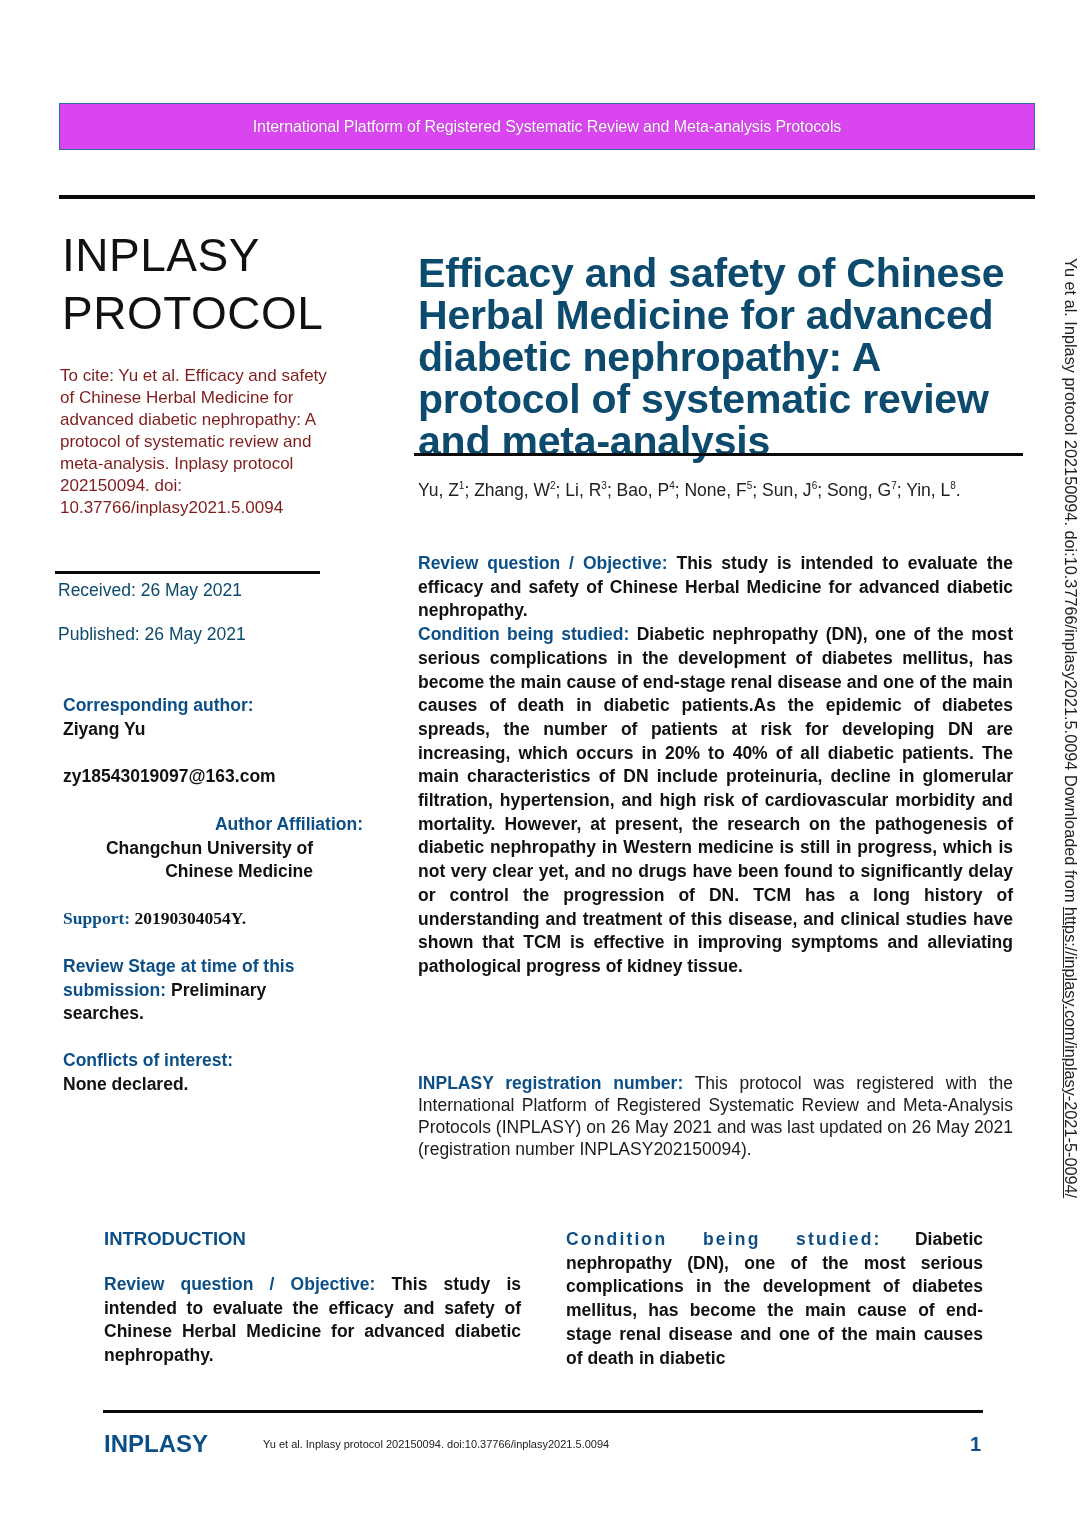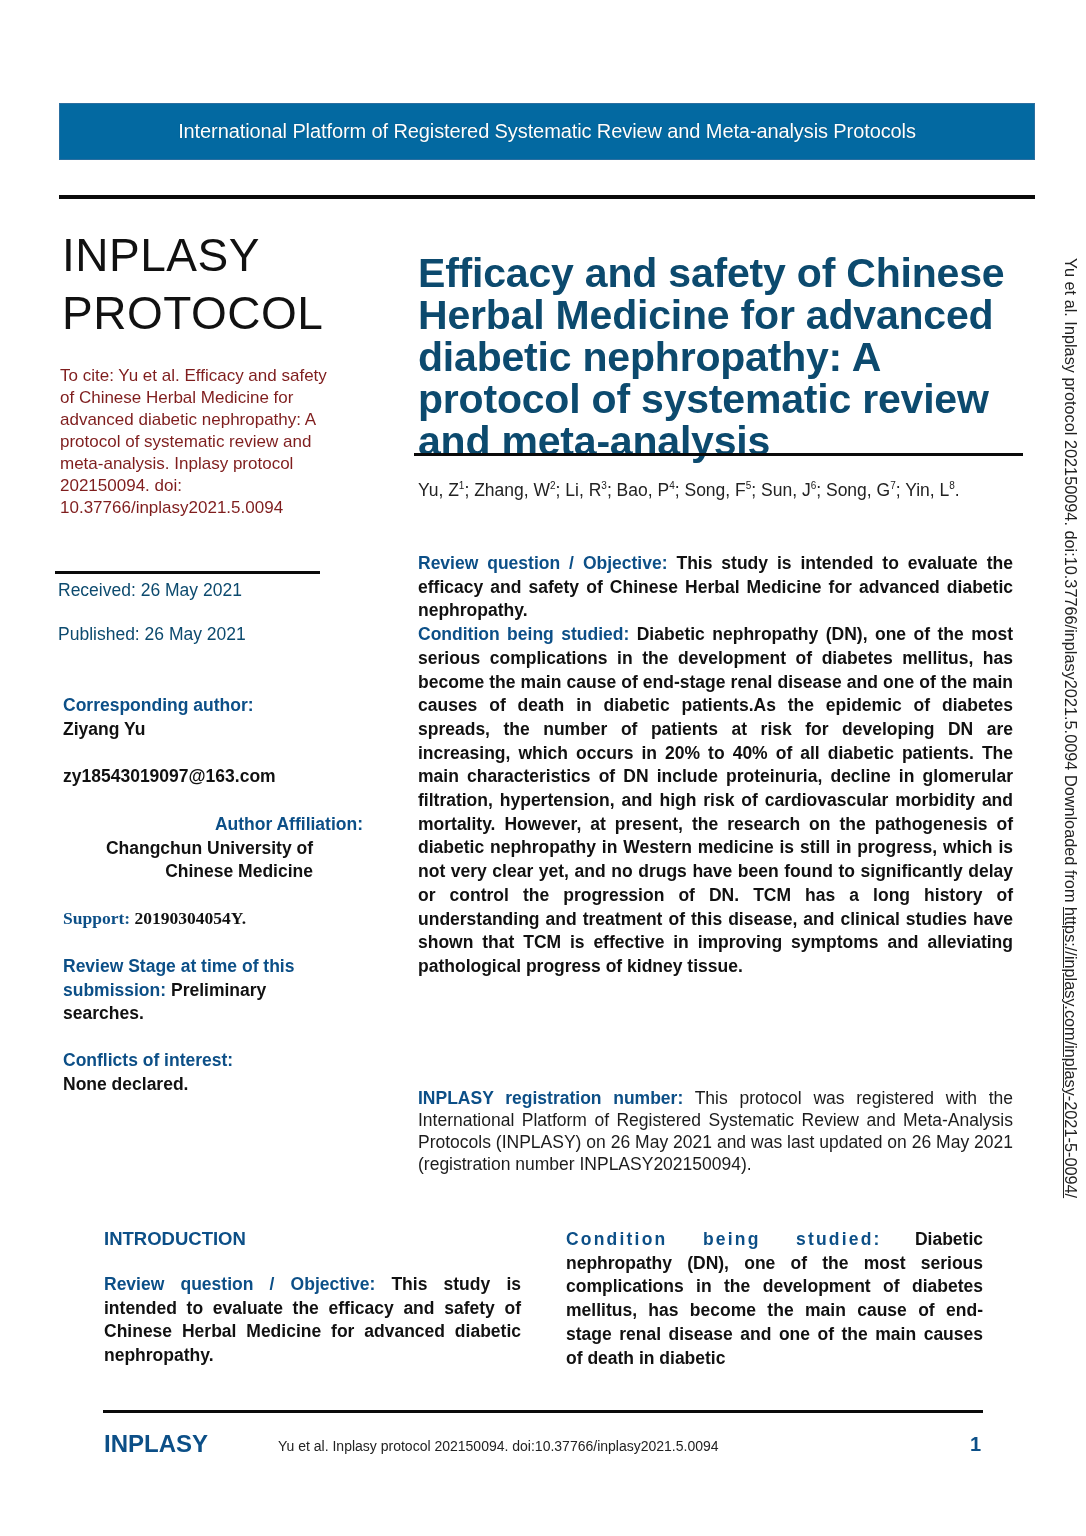--- a/index.html
+++ b/index.html
@@ -1,40 +1,40 @@
 <!DOCTYPE html>
 <html><head>
 <meta charset="utf-8">
 <style>
   html, body { margin: 0; padding: 0; background: #ffffff; }
   body { width: 1086px; height: 1536px; position: relative; overflow: hidden; font-family: "Liberation Sans", sans-serif; color: #111; }
   .abs { position: absolute; }
-  .banner { left: 59px; top: 103px; width: 976px; height: 57px; background: #0369a1; border: 1px solid #2c6fa0; box-sizing: border-box; color: #fff; font-size: 20px; display: flex; align-items: center; justify-content: center; letter-spacing: -0.1px; text-shadow: 0 0 1px rgba(0,0,0,0.35); }
+  .banner { left: 59px; top: 103px; width: 976px; height: 47px; background: #d946ef; border: 1px solid #2c6fa0; box-sizing: border-box; color: #fff; font-size: 16px; display: flex; align-items: center; justify-content: center; letter-spacing: -0.1px; text-shadow: 0 0 1px rgba(0,0,0,0.35); }
   .rule-top { left: 59px; top: 195px; width: 976px; height: 4px; background: #0a0a0a; }
   .brand { left: 62px; top: 226px; font-size: 46px; line-height: 58px; color: #111; letter-spacing: 0.5px; }
   .cite { left: 60px; top: 365px; width: 275px; font-size: 17px; line-height: 22px; color: #7f1d1d; }
   .rule-left { left: 55px; top: 571px; width: 265px; height: 3px; background: #0a0a0a; }
   .date { left: 58px; font-size: 17.5px; color: #0c4a6e; }
   .side { left: 63px; width: 300px; font-size: 17.5px; line-height: 23.5px; font-weight: bold; color: #111; }
   .blue { color: #0c4f87; }
   .title { left: 418px; top: 252px; width: 610px; font-size: 41px; line-height: 42px; font-weight: bold; color: #0c4a6e; letter-spacing: -0.2px; }
   .rule-title { left: 414px; top: 453px; width: 609px; height: 3px; background: #0a0a0a; }
   .authors { left: 418px; top: 479px; width: 600px; font-size: 17.5px; line-height: 22px; color: #222; }
   .authors sup { font-size: 10px; vertical-align: super; line-height: 0; }
   .abstract { left: 418px; top: 552px; width: 595px; font-size: 17.5px; line-height: 23.7px; font-weight: bold; text-align: justify; color: #111; }
   .abstract p { margin: 0; }
-  .reg { left: 418px; top: 1072px; width: 595px; font-size: 17.5px; line-height: 22px; text-align: justify; color: #1c1c1c; margin-top: 15px; }
+  .reg { left: 418px; top: 1072px; width: 595px; font-size: 17.5px; line-height: 22px; text-align: justify; color: #1c1c1c; }
   .reg .blue { font-weight: bold; }
   .intro-head { left: 104px; top: 1228px; font-size: 18.5px; font-weight: bold; color: #0c4f87; }
   .intro-body { left: 104px; top: 1273px; width: 417px; font-size: 17.5px; line-height: 23.7px; font-weight: bold; text-align: justify; color: #111; }
   .col2 { left: 566px; top: 1228px; width: 417px; font-size: 17.5px; line-height: 23.7px; font-weight: bold; text-align: justify; color: #111; }
   .col2 .lbl { letter-spacing: 2.2px; }
   .rule-foot { left: 103px; top: 1410px; width: 880px; height: 3px; background: #0a0a0a; }
   .foot-brand { left: 104px; top: 1430px; font-size: 24px; font-weight: bold; color: #0c4f87; }
-  .foot-cite { left: 278px; top: 1438px; font-size: 14px; color: #222; text-align: center; }
+  .foot-cite { left: 263px; top: 1438px; font-size: 11px; color: #222; text-align: center; }
   .foot-page { left: 970px; top: 1433px; font-size: 20px; font-weight: bold; color: #0c4f87; }
   .side-margin { left: 1056px; top: 258px; width: 28px; height: 1150px; }
   .side-margin .rot { position: absolute; left: 0; top: 0; transform-origin: 0 0; transform: translate(24px, 0) rotate(90deg); white-space: nowrap; font-size: 16.3px; color: #222; }
   .side-margin a { color: #222; text-decoration: underline; }
 </style>
 </head>
 <body>
 
 <div class="abs banner">
   <span>International Platform of Registered Systematic Review and Meta-analysis Protocols</span>
@@ -75,21 +75,21 @@
 </div>
 
 <h1 class="abs title" style="margin:0;">Efficacy and safety of Chinese Herbal Medicine for advanced diabetic nephropathy: A protocol of systematic review and meta-analysis</h1>
 <div class="abs rule-title"></div>
 
 <div class="abs authors">
   <span><span>Yu, Z</span><sup>1</sup>; </span>
   <span><span>Zhang, W</span><sup>2</sup>; </span>
   <span><span>Li, R</span><sup>3</sup>; </span>
   <span><span>Bao, P</span><sup>4</sup>; </span>
-  <span><span>Song, F</span><sup>5</sup>; </span>
+  <span><span>None, F</span><sup>5</sup>; </span>
   <span><span>Sun, J</span><sup>6</sup>; </span>
   <span><span>Song, G</span><sup>7</sup>; </span>
   <span><span>Yin, L</span><sup>8</sup>.</span>
 </div>
 
 <div class="abs abstract">
   <p>
     <span class="blue">Review question / Objective:</span>
     <span>This study is intended to evaluate the efficacy and safety of Chinese Herbal Medicine for advanced diabetic nephropathy.</span>
   </p>

